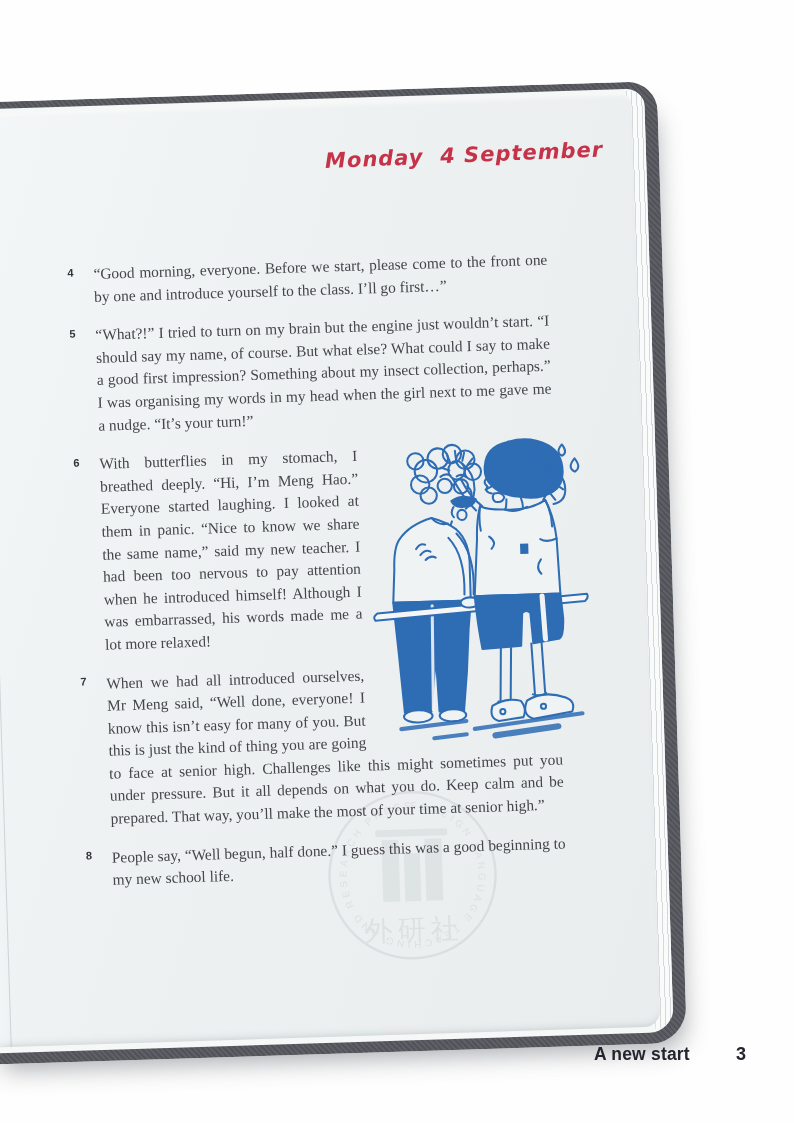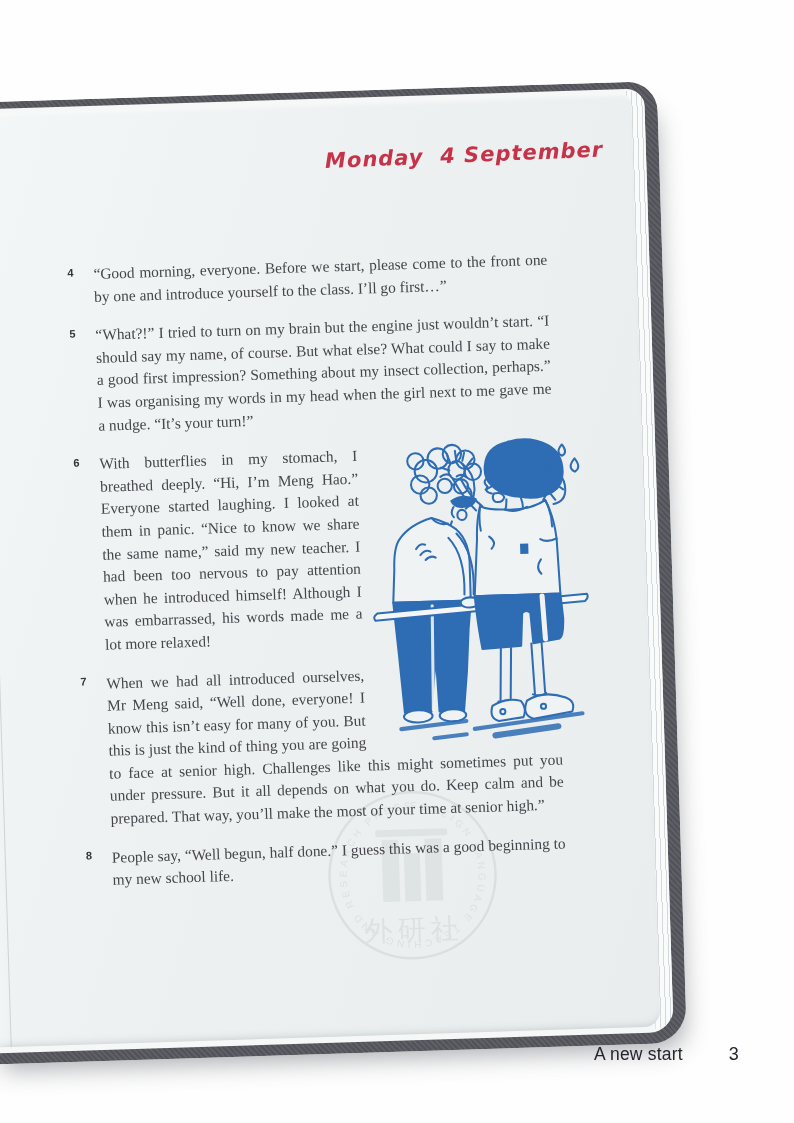--- a/index.html
+++ b/index.html
@@ -36,21 +36,21 @@
         font-size:15.4px;line-height:22.6px;color:#45454b;text-align:justify;}
   .pnum{position:absolute;left:-26px;top:3.5px;
         font:bold 11px/1 "Liberation Sans",sans-serif;color:#33333b;}
   .illu-float{float:right;width:202px;height:300px;margin:2px -18px 4px 12px;position:relative;}
   .illu-float svg{position:absolute;left:-6px;top:-4px;width:222px;height:306px;}
 
   .watermark{position:absolute;left:349px;top:686px;width:176px;height:176px;opacity:.5;z-index:1;}
 
   
   .footer{position:absolute;left:594px;top:1044px;display:flex;align-items:flex-start;
-          color:#24242e;font-family:"Liberation Sans",sans-serif;font-weight:normal;}
+          color:#24242e;font-family:"Liberation Sans",sans-serif;font-weight:bold;}
   .footer .f-title{font-size:17.5px;letter-spacing:.2px;}
   .footer .f-num{font-size:18px;margin-left:46px;}
 </style>
 </head>
 <body>
 
 <div class="screen">
 
   <div class="book">
     <div class="cover"></div>

